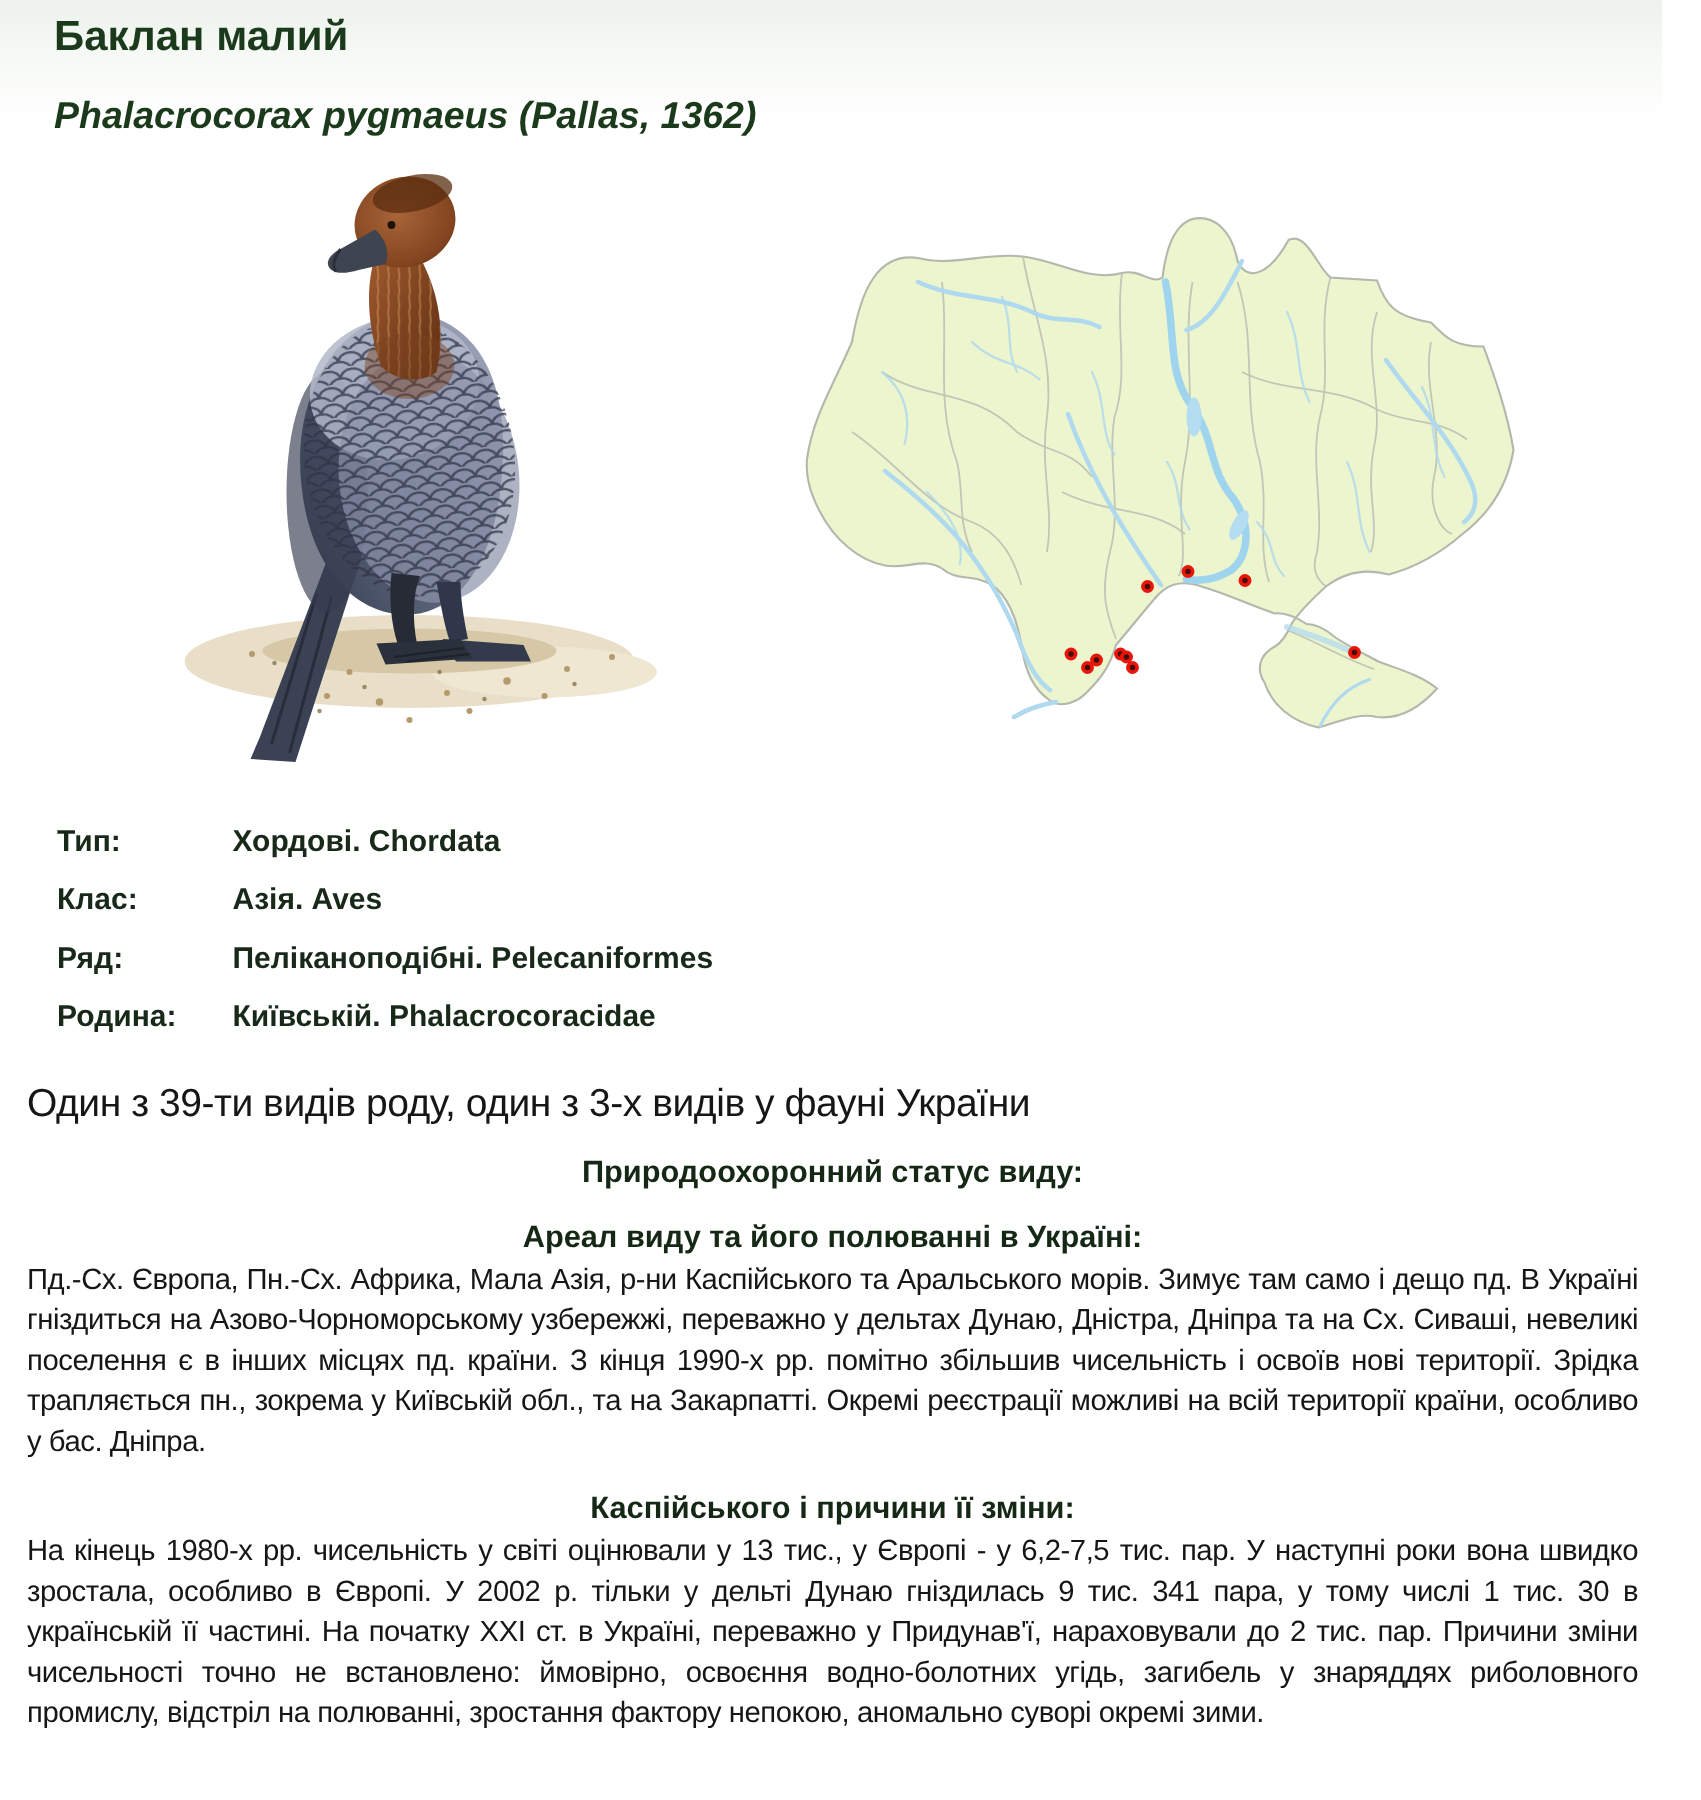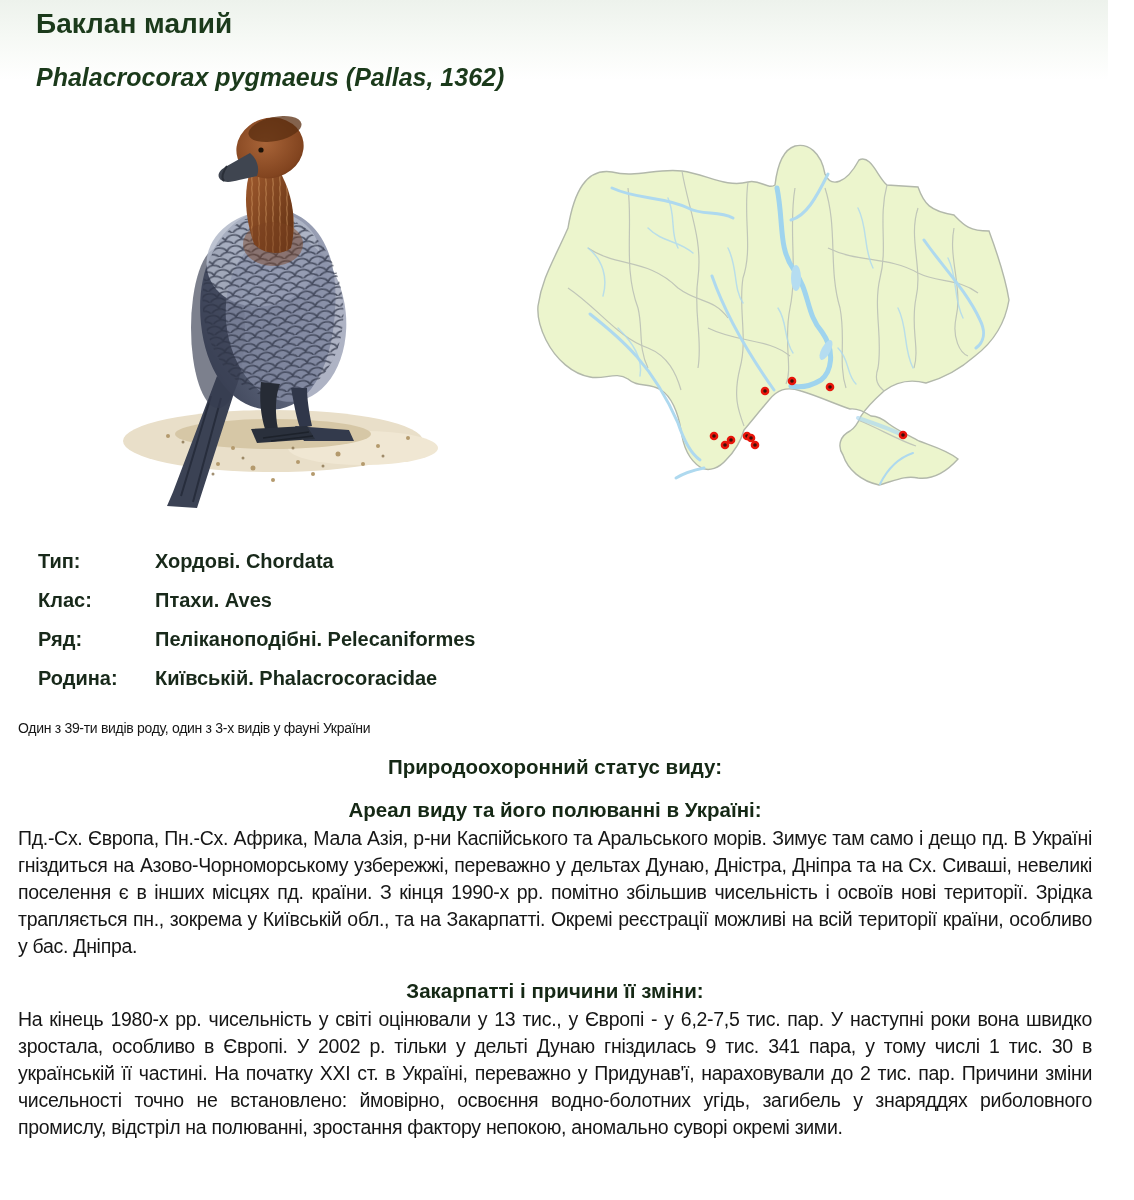--- a/index.html
+++ b/index.html
@@ -19,21 +19,21 @@
   .figures{position:relative;height:438px;}
   .bird-svg{position:absolute;left:123px;top:4px;}
   .map-svg{position:absolute;left:528px;top:36px;}
   .taxonomy{
     margin:20px 0 0 38px;
     font-size:20px;font-weight:bold;color:#18291a;
   }
   .tax-row{display:flex;margin-bottom:16px;}
   .tax-label{width:117px;flex:0 0 117px;}
   .content{margin:0 16px 0 18px;color:#161616;}
-  .intro{font-size:14px;margin-top:30px;letter-spacing:-0.3px;}
+  .intro{font-size:26px;margin-top:30px;letter-spacing:-0.3px;}
   .section{margin-top:19px;}
   .section h3{
     margin:0 0 3px 0;font-size:20.5px;font-weight:bold;color:#152815;text-align:center;
   }
   .section p{
     margin:0;font-size:19.5px;line-height:27px;
     text-align:justify;letter-spacing:-0.3px;
   }
 </style>
 </head>
@@ -216,21 +216,21 @@
     </svg>
   </div>
 
   <div class="taxonomy">
     <div class="tax-row">
       <span class="tax-label">Тип:</span>
       <span class="tax-value">Хордові. Chordata</span>
     </div>
     <div class="tax-row">
       <span class="tax-label">Клас:</span>
-      <span class="tax-value">Птахи. Aves</span>
+      <span class="tax-value">Азія. Aves</span>
     </div>
     <div class="tax-row">
       <span class="tax-label">Ряд:</span>
       <span class="tax-value">Пеліканоподібні. Pelecaniformes</span>
     </div>
     <div class="tax-row">
       <span class="tax-label">Родина:</span>
       <span class="tax-value">Київській. Phalacrocoracidae</span>
     </div>
   </div>
@@ -241,18 +241,18 @@
     <div class="section">
       <h3>Природоохоронний статус виду:</h3>
     </div>
 
     <div class="section">
       <h3>Ареал виду та його полюванні в Україні:</h3>
       <p>Пд.-Сх. Європа, Пн.-Сх. Африка, Мала Азія, р-ни Каспійського та Аральського морів. Зимує там само і дещо пд. В Україні гніздиться на Азово-Чорноморському узбережжі, переважно у дельтах Дунаю, Дністра, Дніпра та на Сх. Сиваші, невеликі поселення є в інших місцях пд. країни. З кінця 1990-х рр. помітно збільшив чисельність і освоїв нові території. Зрідка трапляється пн., зокрема у Київській обл., та на Закарпатті. Окремі реєстрації можливі на всій території країни, особливо у бас. Дніпра.</p>
     </div>
 
     <div class="section">
-      <h3>Закарпатті і причини її зміни:</h3>
+      <h3>Каспійського і причини її зміни:</h3>
       <p>На кінець 1980-х рр. чисельність у світі оцінювали у 13 тис., у Європі - у 6,2-7,5 тис. пар. У наступні роки вона швидко зростала, особливо в Європі. У 2002 р. тільки у дельті Дунаю гніздилась 9 тис. 341 пара, у тому числі 1 тис. 30 в українській її частині. На початку XXI ст. в Україні, переважно у Придунав'ї, нараховували до 2 тис. пар. Причини зміни чисельності точно не встановлено: ймовірно, освоєння водно-болотних угідь, загибель у знаряддях риболовного промислу, відстріл на полюванні, зростання фактору непокою, аномально суворі окремі зими.</p>
     </div>
   </div>
 
 </div>
 
 </body></html>

